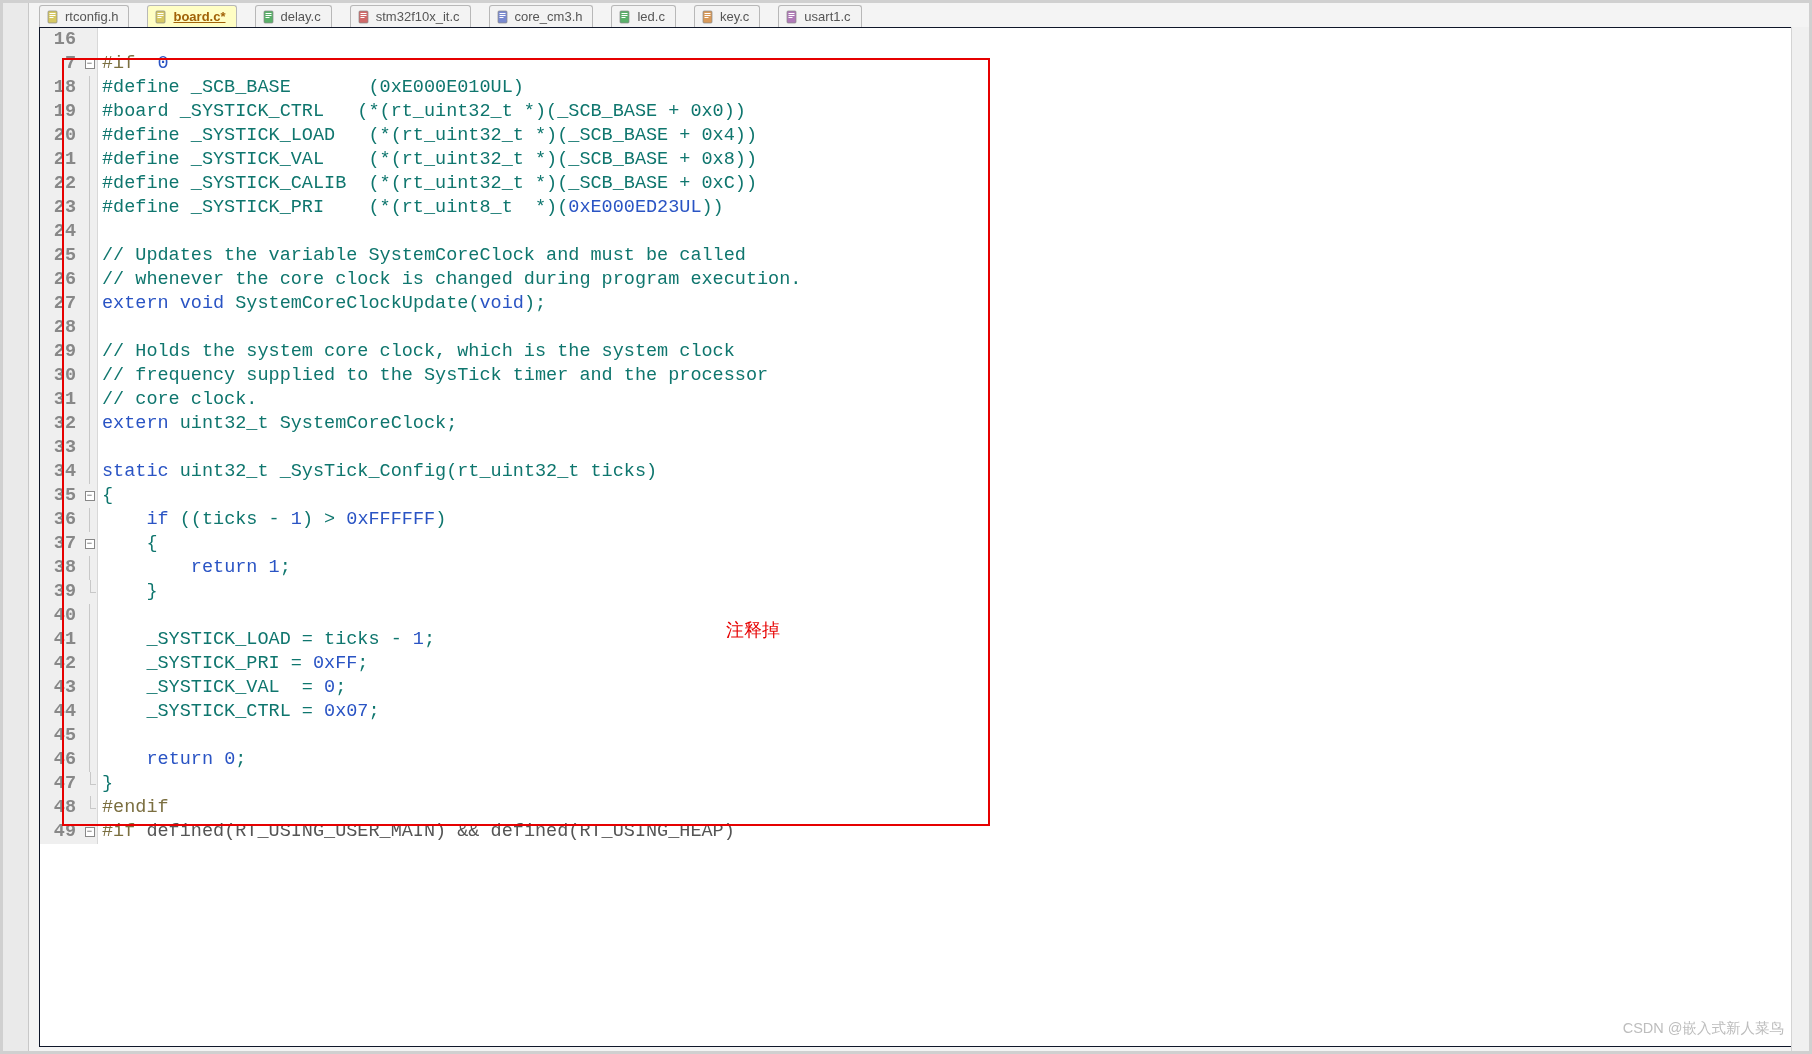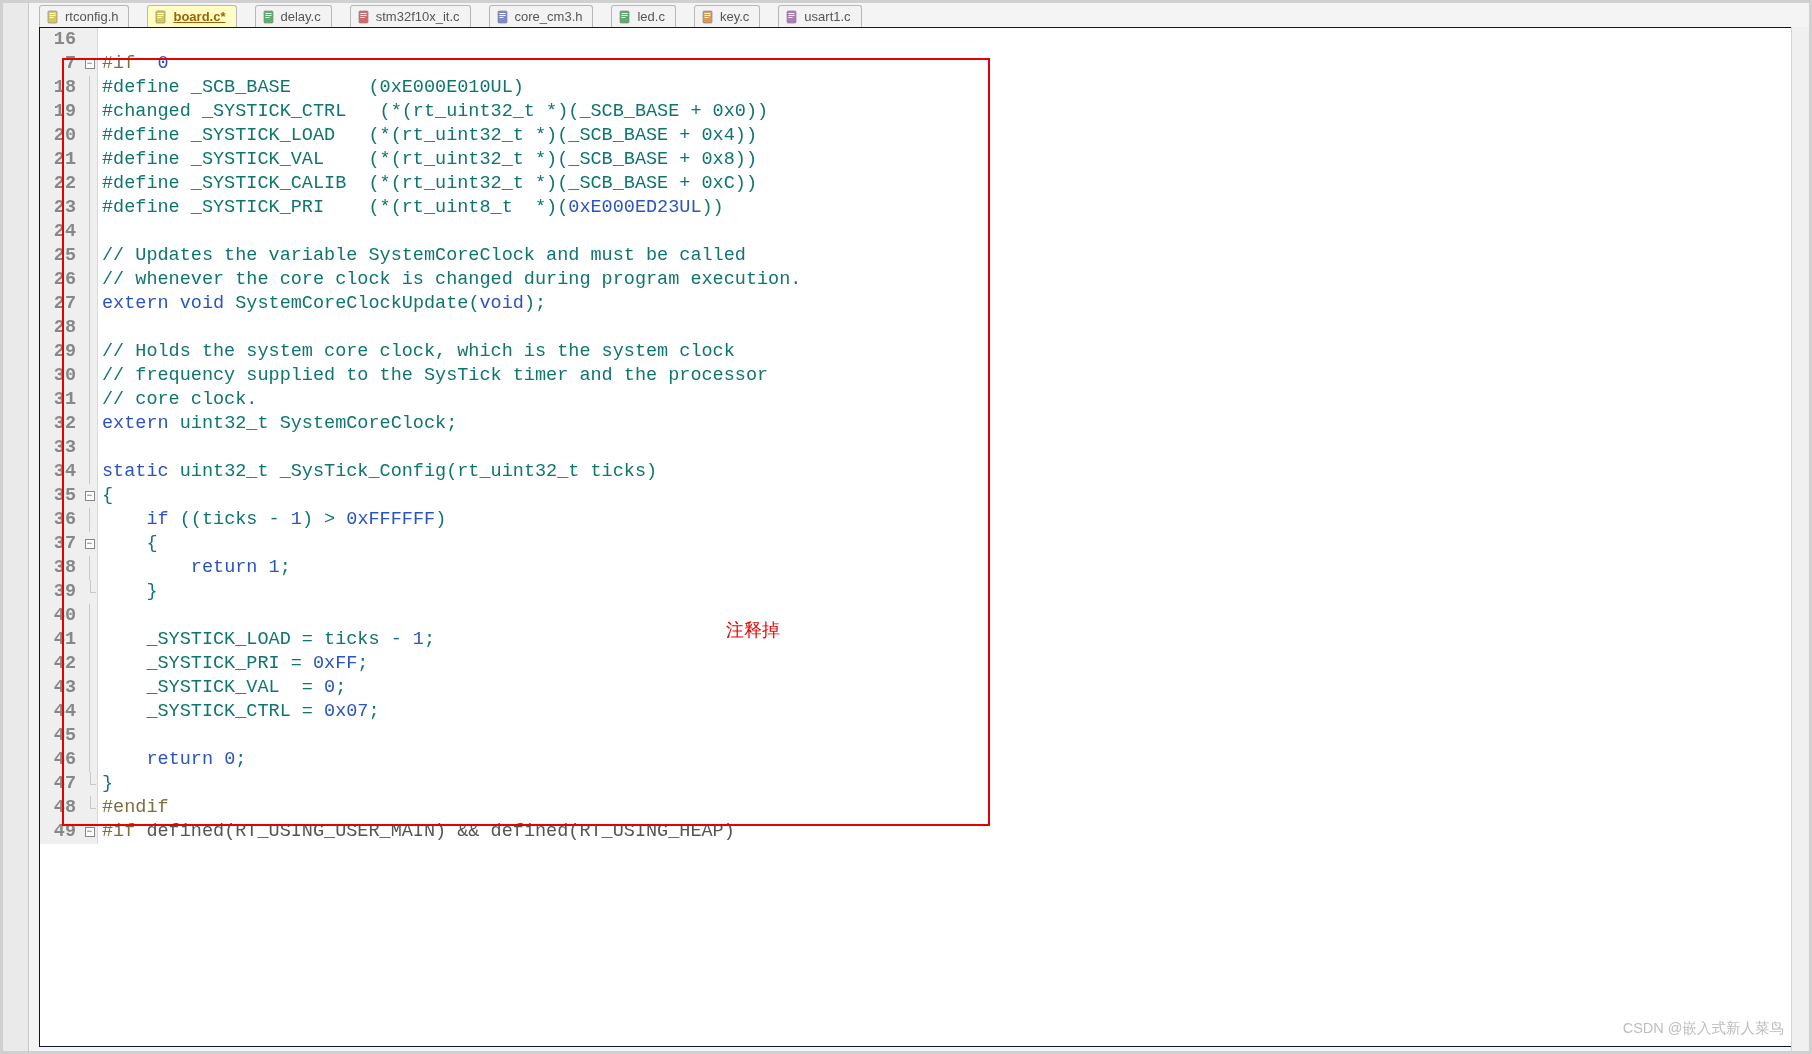--- a/index.html
+++ b/index.html
@@ -252,21 +252,21 @@
         </span>
         <span>usart1.c</span>
       </div>
     </div>
 
   <div class="editor-wrap">
     <div class="editor" id="editor">
         <div class="line"><div class="lnum">16</div><div class="fold"></div><div class="code"></div></div>
         <div class="line"><div class="lnum">7</div><div class="fold"><div class="box">−</div></div><div class="code"><span class="c-pp">#if</span><span class="c-dim">  </span><span class="c-num">0</span></div></div>
         <div class="line"><div class="lnum">18</div><div class="fold"><div class="vline"></div></div><div class="code"><span class="c-dim">#define _SCB_BASE       (0xE000E010UL)</span></div></div>
-        <div class="line"><div class="lnum">19</div><div class="fold"><div class="vline"></div></div><div class="code"><span class="c-dim">#changed _SYSTICK_CTRL   (*(rt_uint32_t *)(_SCB_BASE + 0x0))</span></div></div>
+        <div class="line"><div class="lnum">19</div><div class="fold"><div class="vline"></div></div><div class="code"><span class="c-dim">#board _SYSTICK_CTRL   (*(rt_uint32_t *)(_SCB_BASE + 0x0))</span></div></div>
         <div class="line"><div class="lnum">20</div><div class="fold"><div class="vline"></div></div><div class="code"><span class="c-dim">#define _SYSTICK_LOAD   (*(rt_uint32_t *)(_SCB_BASE + 0x4))</span></div></div>
         <div class="line"><div class="lnum">21</div><div class="fold"><div class="vline"></div></div><div class="code"><span class="c-dim">#define _SYSTICK_VAL    (*(rt_uint32_t *)(_SCB_BASE + 0x8))</span></div></div>
         <div class="line"><div class="lnum">22</div><div class="fold"><div class="vline"></div></div><div class="code"><span class="c-dim">#define _SYSTICK_CALIB  (*(rt_uint32_t *)(_SCB_BASE + 0xC))</span></div></div>
         <div class="line"><div class="lnum">23</div><div class="fold"><div class="vline"></div></div><div class="code"><span class="c-dim">#define _SYSTICK_PRI    (*(rt_uint8_t  *)(</span><span class="c-num">0xE000ED23UL</span><span class="c-dim">))</span></div></div>
         <div class="line"><div class="lnum">24</div><div class="fold"><div class="vline"></div></div><div class="code"></div></div>
         <div class="line"><div class="lnum">25</div><div class="fold"><div class="vline"></div></div><div class="code"><span class="c-dim">// Updates the variable SystemCoreClock and must be called</span></div></div>
         <div class="line"><div class="lnum">26</div><div class="fold"><div class="vline"></div></div><div class="code"><span class="c-dim">// whenever the core clock is changed during program execution.</span></div></div>
         <div class="line"><div class="lnum">27</div><div class="fold"><div class="vline"></div></div><div class="code"><span class="c-kw">extern</span><span class="c-dim"> </span><span class="c-kw">void</span><span class="c-dim"> SystemCoreClockUpdate(</span><span class="c-kw">void</span><span class="c-dim">);</span></div></div>
         <div class="line"><div class="lnum">28</div><div class="fold"><div class="vline"></div></div><div class="code"></div></div>
         <div class="line"><div class="lnum">29</div><div class="fold"><div class="vline"></div></div><div class="code"><span class="c-dim">// Holds the system core clock, which is the system clock</span></div></div>

